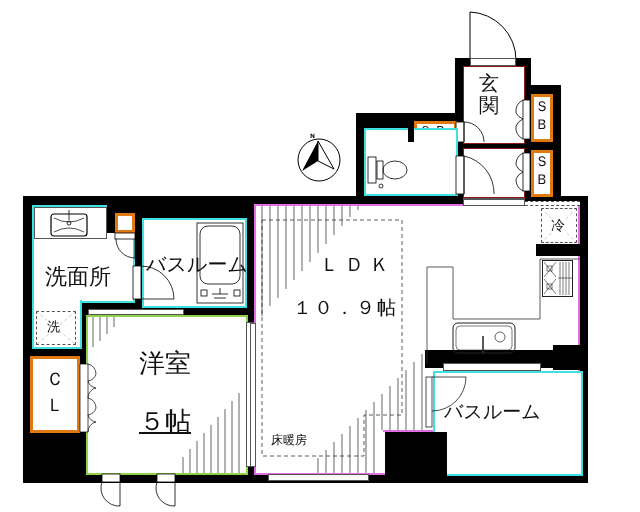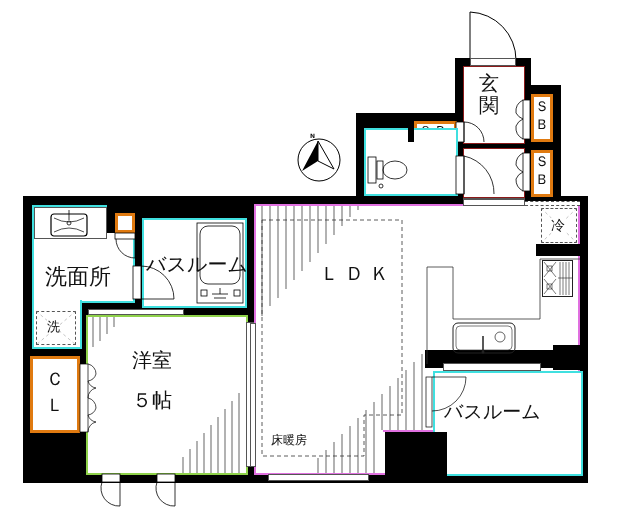--- a/index.html
+++ b/index.html
@@ -126,23 +126,23 @@
       <line x1="102" y1="156" x2="102" y2="132"></line>
     <line x1="109" y1="156" x2="109" y2="124"></line>
       <line x1="116" y1="156" x2="116" y2="116"></line>
     <line x1="123" y1="156" x2="123" y2="108"></line>
       <line x1="130" y1="156" x2="130" y2="100"></line>
     <line x1="137" y1="156" x2="137" y2="92"></line>
       <line x1="144" y1="156" x2="144" y2="84"></line>
     <line x1="151" y1="156" x2="151" y2="76"></line>
   </g>
 </svg>
-<div class="lbl" style="left:132px;top:350px;font-size:20px;text-align:right;">
+<div class="lbl" style="left:139px;top:350px;font-size:26px;text-align:right;">
   <div>洋室</div>
-  <div style="margin-top:20px;">５帖</div>
+  <div style="margin-top:32px;text-decoration:underline;">５帖</div>
 </div>
 <div class="room" style="left:246px;top:322px;width:8px;height:145px;border:1px solid #555;"></div>
 
 <div class="room" style="left:30px;top:356px;width:50px;height:77px;border:3px solid #e07a10;"></div>
 <div class="lbl" style="left:46px;top:370px;font-size:18px;text-align:center;">
   <div>Ｃ</div>
   <div style="margin-top:8px;">Ｌ</div>
 </div>
 <svg style="left:80px;top:364px;" width="25" height="70">
   <rect x="0" y="0" width="8" height="68" fill="#fff" stroke="#000" stroke-width="0.7"></rect>
@@ -193,22 +193,23 @@
       <line x1="118" y1="267" x2="118" y2="196"></line>
     <line x1="126" y1="224" x2="126" y2="188"></line>
       <line x1="134" y1="224" x2="134" y2="180"></line>
     <line x1="142" y1="224" x2="142" y2="172"></line>
       <line x1="150" y1="224" x2="150" y2="164"></line>
     <line x1="158" y1="224" x2="158" y2="156"></line>
       <line x1="166" y1="224" x2="166" y2="148"></line>
   </g>
   <path d="M6 14 L146 14 L146 209 L108 209 L108 250 L6 250 Z" fill="none" stroke="#333" stroke-width="0.8" stroke-dasharray="4,3"></path>
 </svg>
-<div class="lbl" style="left:318px;top:264px;font-size:19px;">
+<div class="lbl" style="left:318px;top:255px;font-size:19px;">
   <div style="letter-spacing:6px;padding-left:2px;">ＬＤＫ</div>
+  <div style="margin-top:24px;margin-left:-25px;letter-spacing:2px;">１０．９帖</div>
 </div>
 <div class="lbl" style="left:271px;top:434px;font-size:12px;">床暖房</div>
 
 <div class="room" style="left:250px;top:323px;width:6px;height:144px;border:1px solid #555;"></div>
 
 <div class="room" style="left:268px;top:474px;width:101px;height:7px;border:1px solid #555;"></div>
 
 <svg style="left:425px;top:204px;" width="160" height="170">
   <path d="M2 63 L28 63 L28 115 L115 115 L115 55 L155 55" fill="none" stroke="#333" stroke-width="0.8"></path>
   <line x1="2" y1="63" x2="2" y2="160" stroke="#333" stroke-width="0.8"></line>

